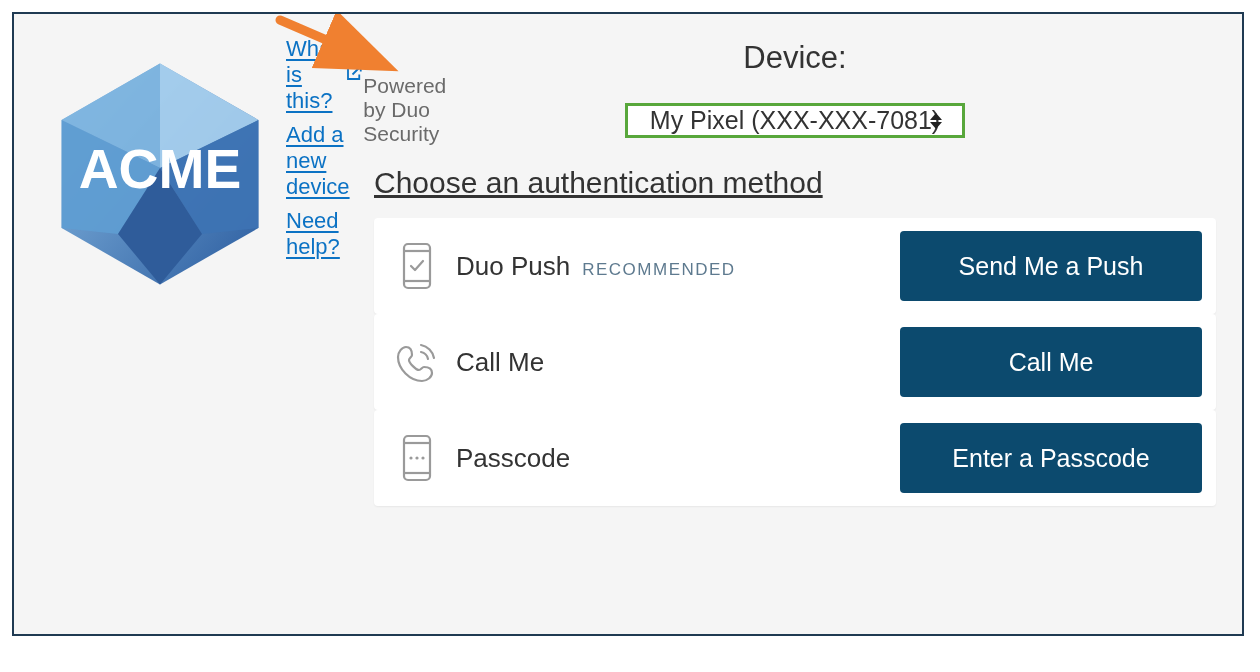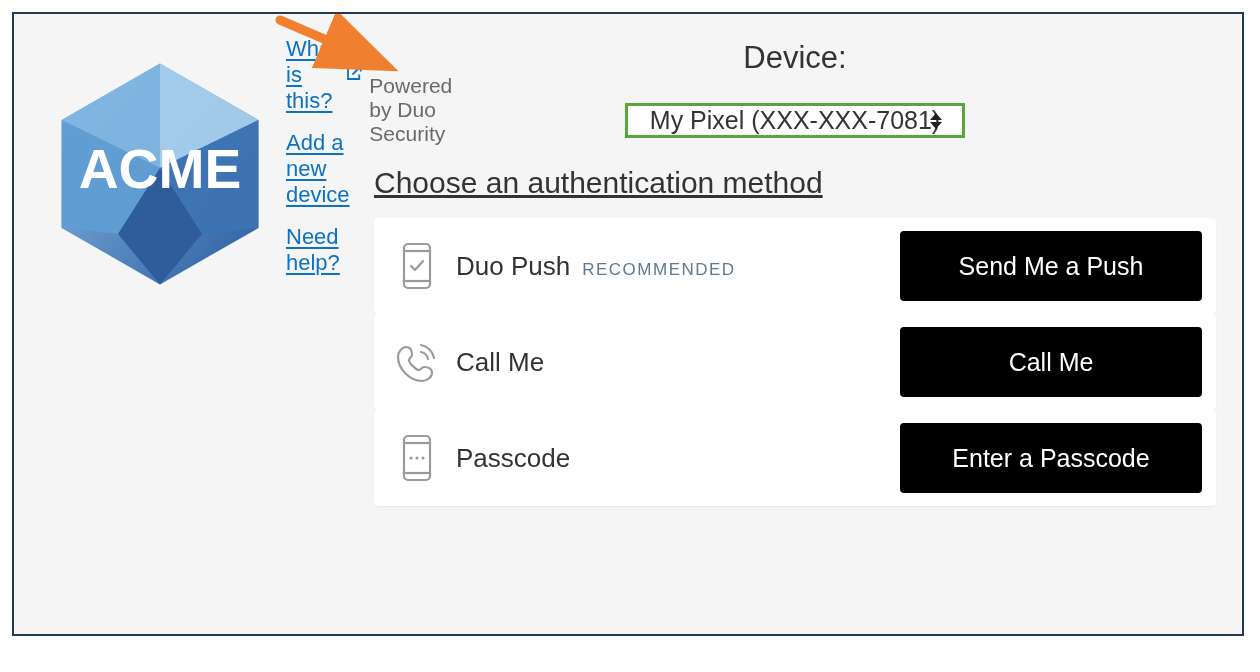--- a/index.html
+++ b/index.html
@@ -34,35 +34,34 @@
     height: 260px;
     display: flex;
     align-items: center;
     justify-content: center;
     margin-bottom: 25px;
     margin-top: 8px;
   }
   .links {
     display: flex;
     flex-direction: column;
-    gap: 16px;
+    gap: 8px;
     margin-left: 6px;
   }
   .links a {
     color: #0b72c4;
     font-size: 22px;
     text-decoration: underline;
     text-underline-offset: 3px;
     display: inline-flex;
     align-items: center;
     gap: 8px;
   }
   .powered {
     margin-top: 38px;
-    margin-left: 6px;
     color: #6a6a6a;
     font-size: 21px;
   }
 
   .main {
     flex: 1;
     padding-left: 24px;
     position: relative;
   }
 
@@ -152,21 +151,21 @@
   }
   .recommended {
     font-size: 17px;
     letter-spacing: 1.5px;
     color: #5e7a8f;
   }
   .method-spacer { flex: 1; }
   .method-btn {
     width: 302px;
     height: 70px;
-    background: #000000;
+    background: #0c4a6e;
     color: #fff;
     border: none;
     border-radius: 4px;
     font-size: 25px;
     cursor: pointer;
   }
 
   
   .annot-arrow {
     position: absolute;

